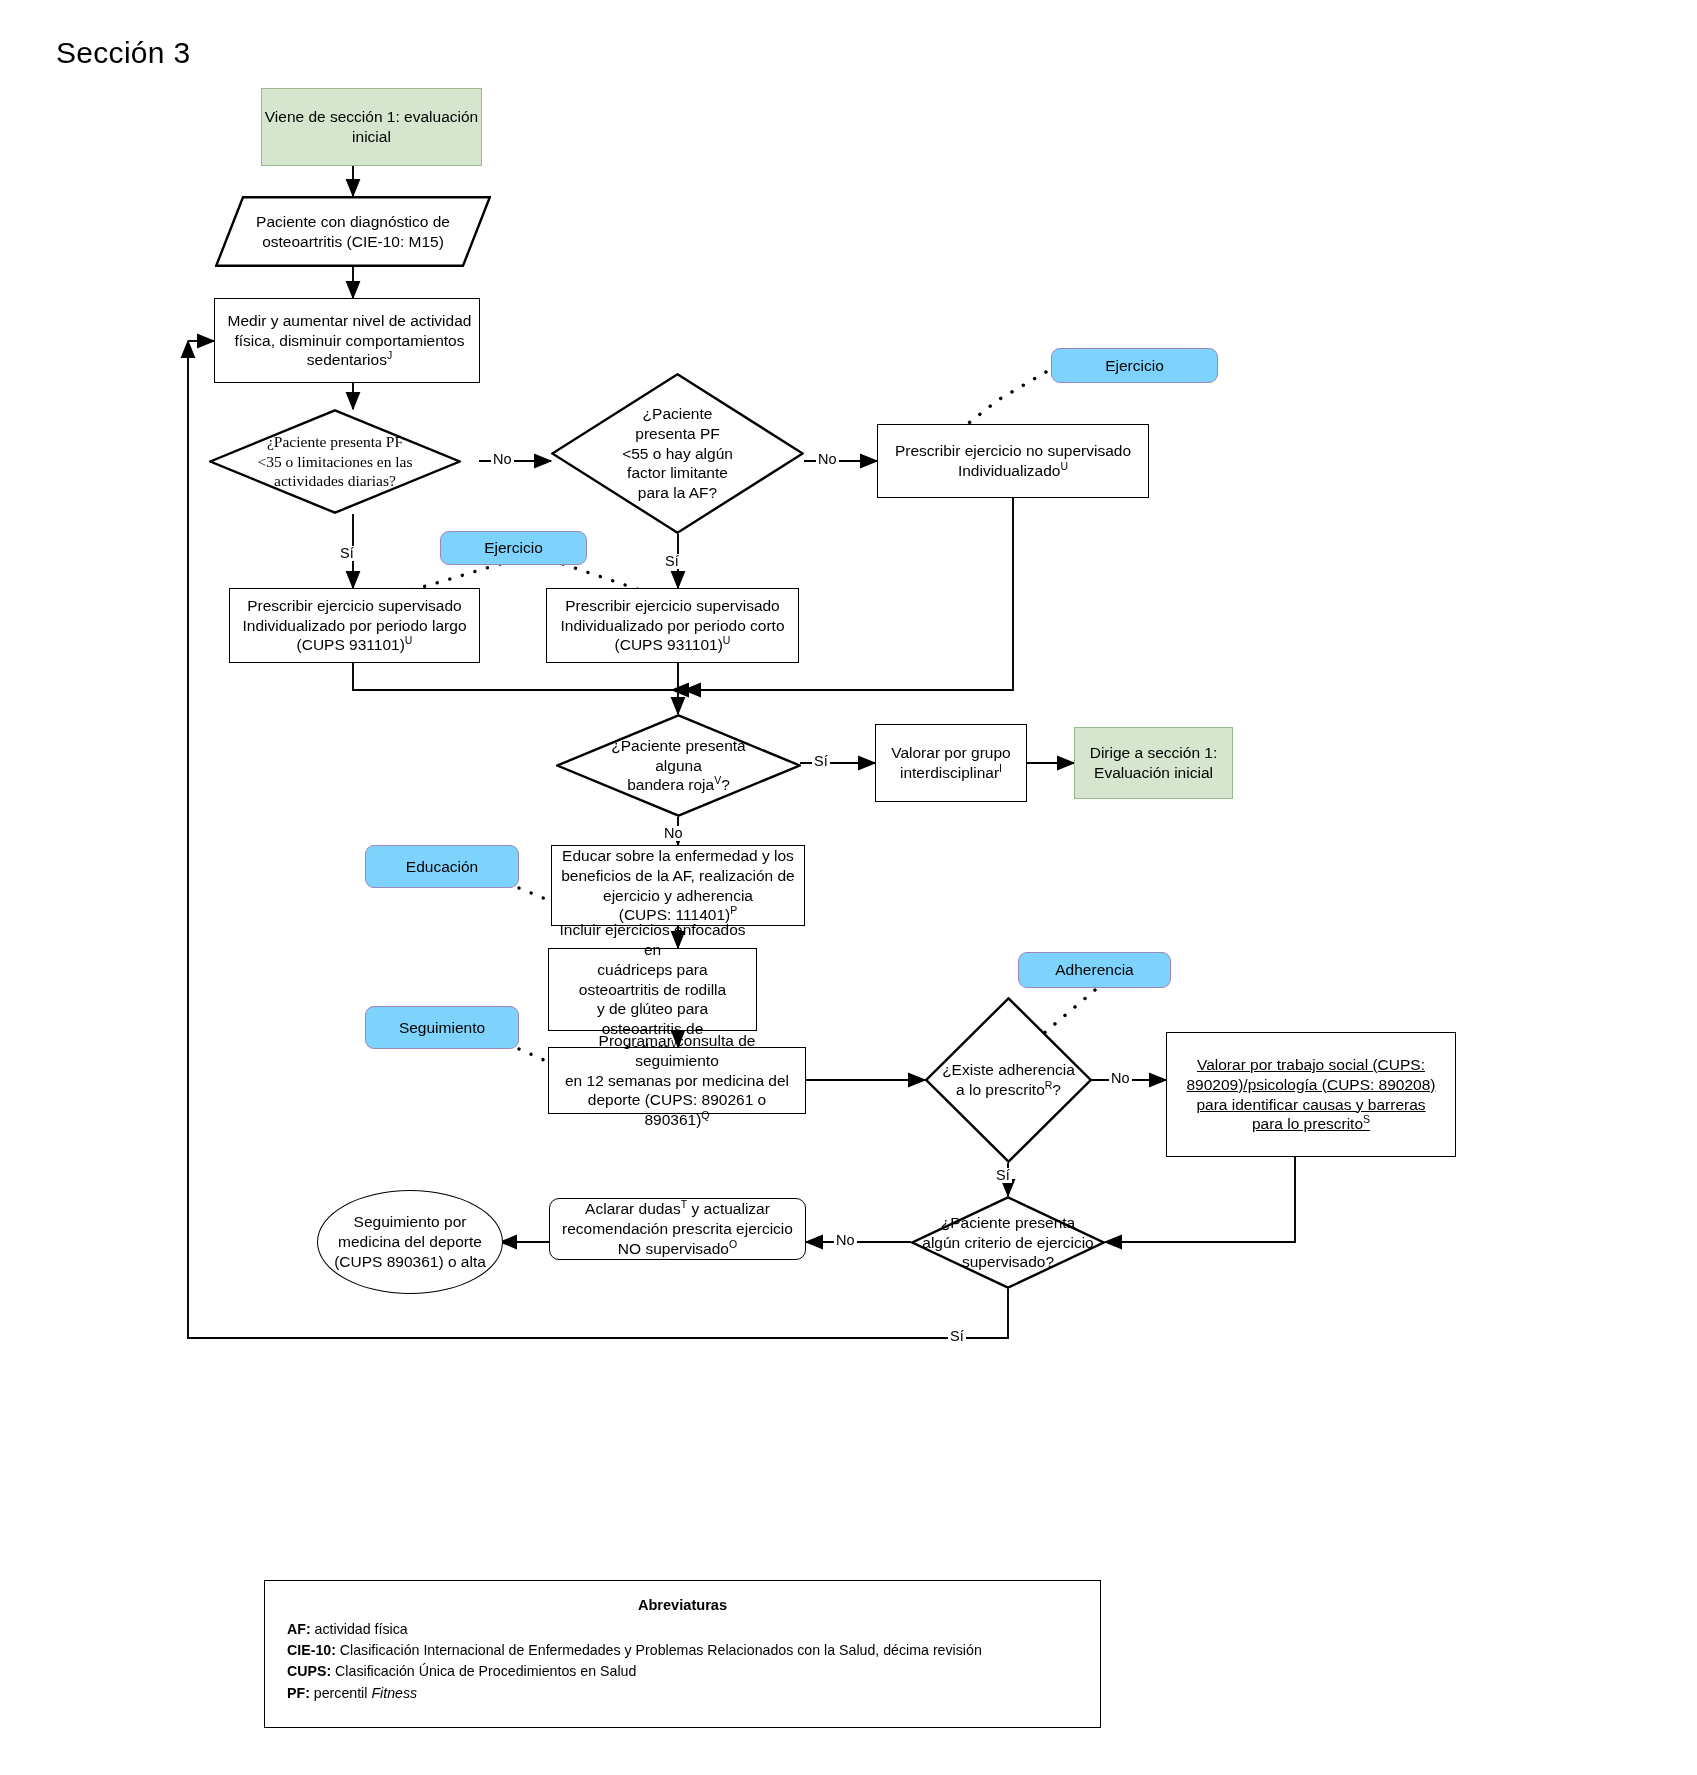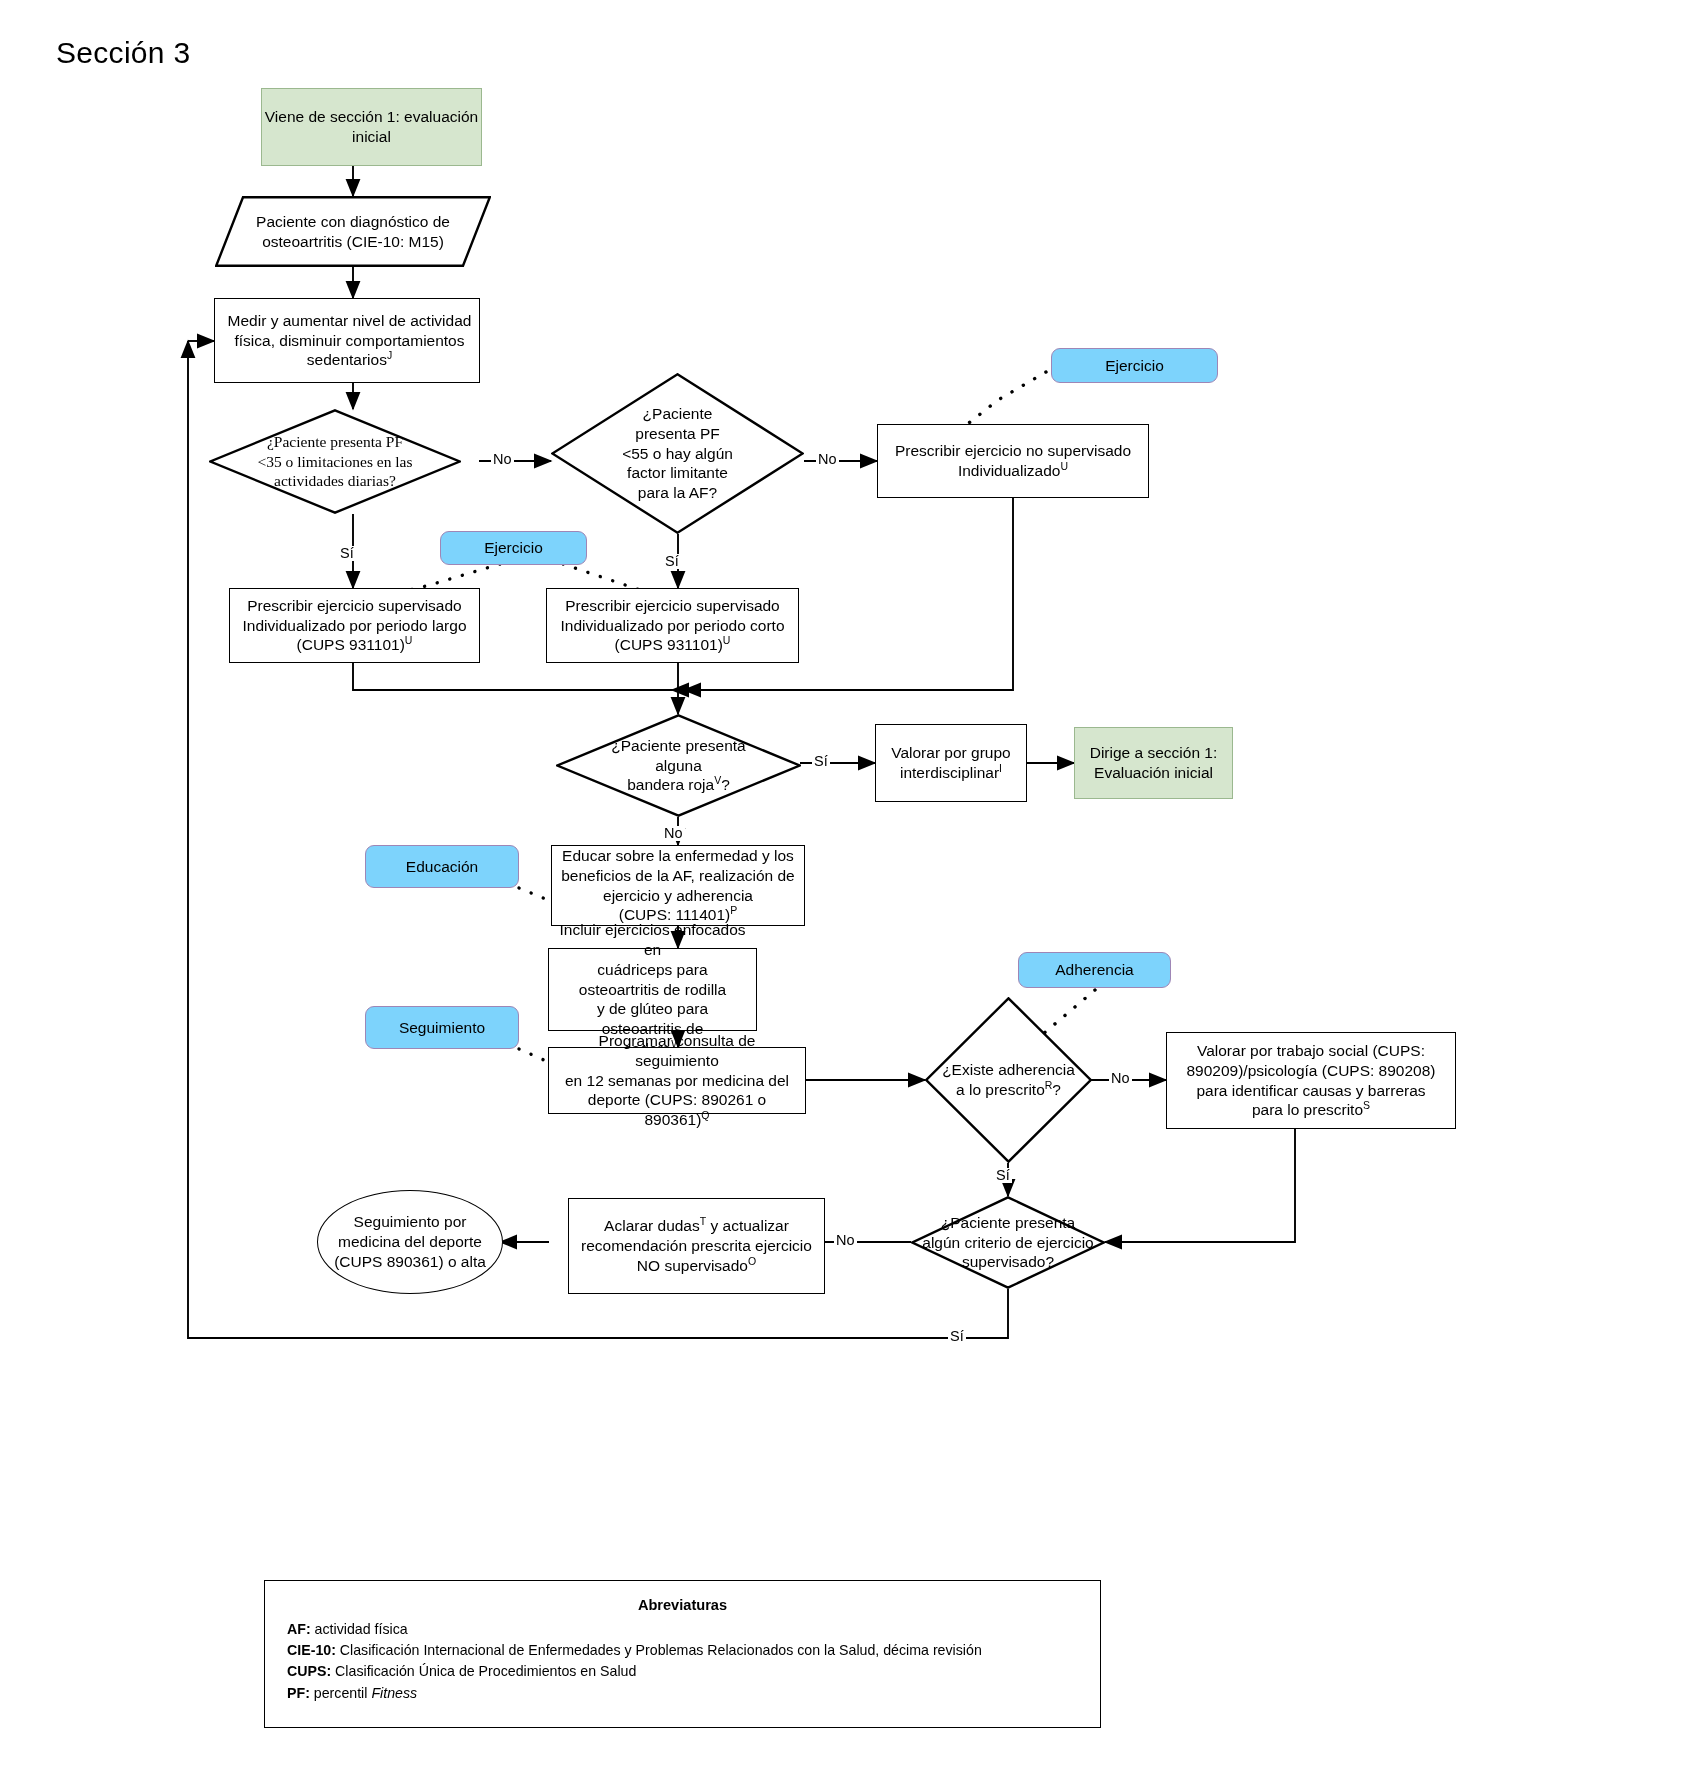--- a/index.html
+++ b/index.html
@@ -195,36 +195,36 @@
 
   <div class="node dia" style="left:925px;top:997px;width:167px;height:166px;">
     <svg style="position:absolute;left:0;top:0;width:167px;height:166px;" viewBox="0 0 167 166" preserveAspectRatio="none">
       <polygon points="83.5,1.3 165.7,83 83.5,164.7 1.3,83" fill="#fff" stroke="#000" stroke-width="2.4" vector-effect="non-scaling-stroke"></polygon>
     </svg>
     <span class="inner">
       <span>¿Existe adherencia</span><br><span>a lo prescrito</span><sup>R</sup><span>?</span>
     </span>
   </div>
 
-  <div class="node rect" style="left:1166px;top:1032px;width:290px;height:97px;">
+  <div class="node rect" style="left:1166px;top:1032px;width:290px;height:125px;text-decoration:underline;">
     <span>
       <span>Valorar por trabajo social (CUPS:</span><br><span>890209)/psicología (CUPS: 890208)</span><br><span>para identificar causas y barreras</span><br><span>para lo prescrito</span><sup>S</sup>
     </span>
   </div>
 
   <div class="node dia" style="left:911px;top:1196px;width:194px;height:93px;">
     <svg style="position:absolute;left:0;top:0;width:194px;height:93px;" viewBox="0 0 194 93" preserveAspectRatio="none">
       <polygon points="97,1.3 192.7,46.5 97,91.7 1.3,46.5" fill="#fff" stroke="#000" stroke-width="2.4" vector-effect="non-scaling-stroke"></polygon>
     </svg>
     <span class="inner">
       <span>¿Paciente presenta</span><br><span>algún criterio de ejercicio</span><br><span>supervisado?</span>
     </span>
   </div>
 
-  <div class="node rect" style="left:568px;top:1198px;width:257px;height:96px;">
+  <div class="node rect" style="left:549px;top:1198px;width:257px;height:62px;border-radius:10px;">
     <span>
       <span>Aclarar dudas</span><sup>T</sup><span> y actualizar</span><br><span>recomendación prescrita ejercicio</span><br><span>NO supervisado</span><sup>O</sup>
     </span>
   </div>
 
   <div class="node oval" style="left:317px;top:1190px;width:186px;height:104px;">
     <span>
       <span>Seguimiento por</span><br><span>medicina del deporte</span><br><span>(CUPS 890361) o alta</span>
     </span>
   </div>

